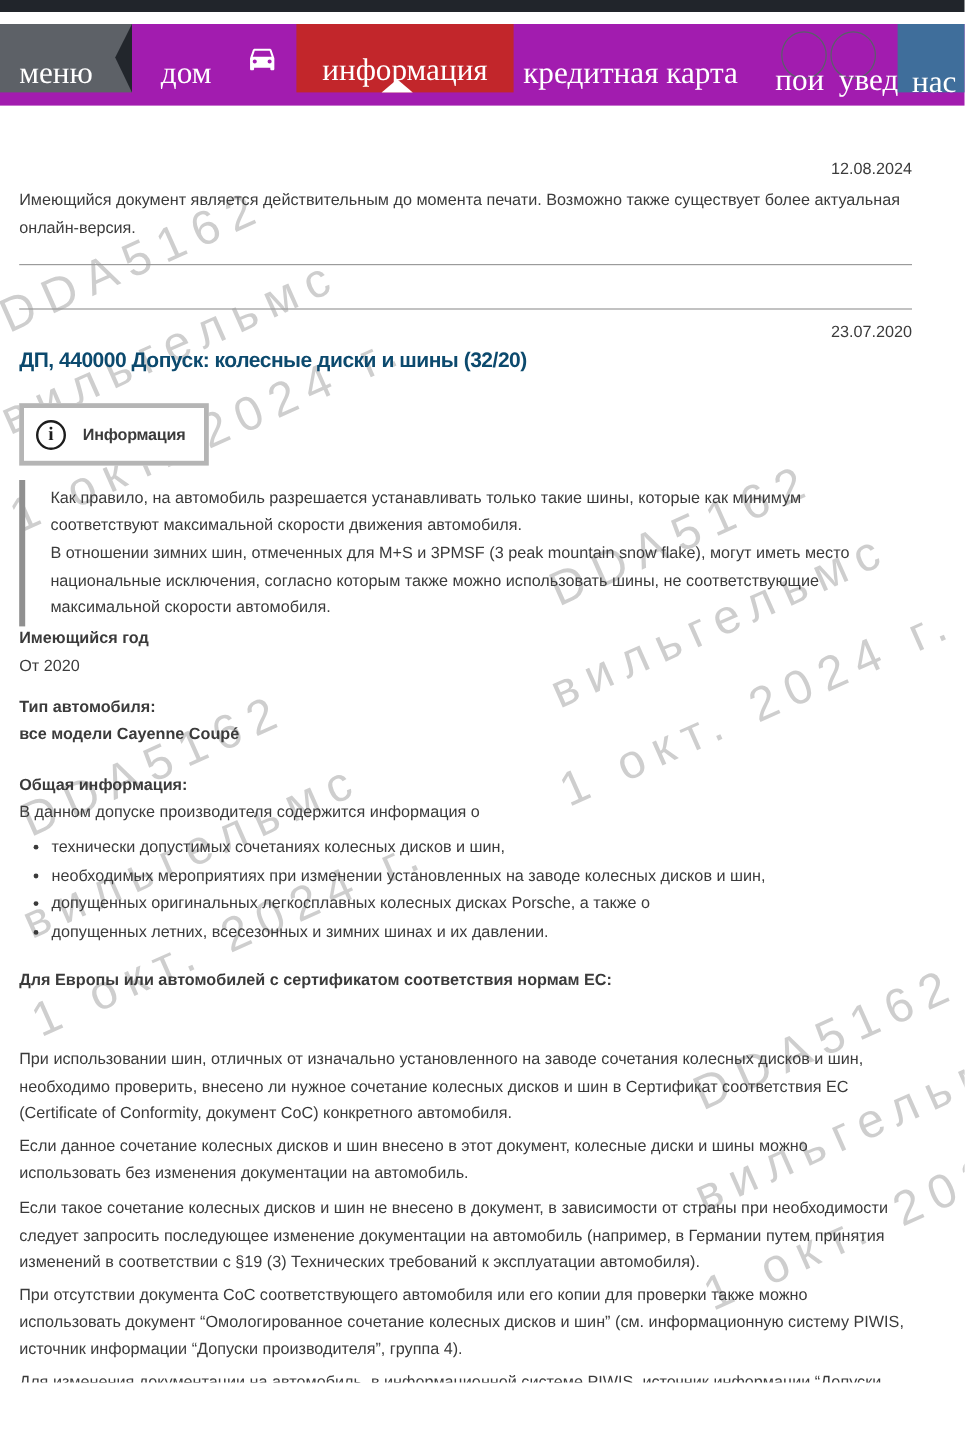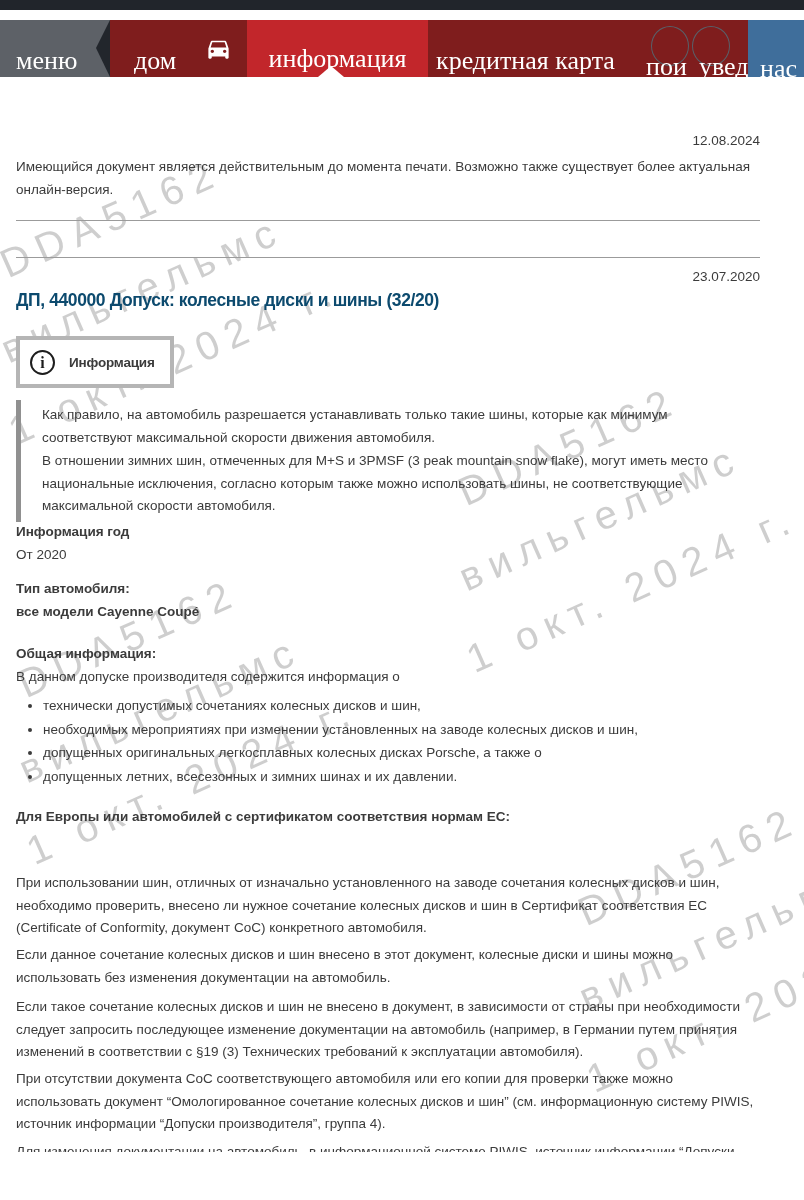--- a/index.html
+++ b/index.html
@@ -4,21 +4,21 @@
 <style>
   * { margin:0; padding:0; box-sizing:border-box; }
   html,body { background:#ffffff; }
   .page {
     position:relative; width:804px; height:1200px;
     background:#ffffff; overflow:hidden;
     font-family:"Liberation Sans", sans-serif; color:#3b3b3b;
   }
   
   .top-strip { position:absolute; left:0; top:0; width:804px; height:10px; background:#21252b; }
-  .navbar { position:absolute; left:0; top:20px; width:804px; height:57px; background:#7f1d1d;
+  .navbar { position:absolute; left:0; top:20px; width:804px; height:68px; background:#a21caf;
             font-family:"Liberation Serif", serif; color:#fff; z-index:5; }
   .nav-label { position:absolute; font-size:26px; white-space:nowrap; cursor:default; }
   .menu-block { position:absolute; left:0; top:0; width:110px; height:57px; background:#5d6167; }
   .menu-notch { position:absolute; left:96px; top:0; width:0; height:0;
                 border-top:28px solid transparent; border-bottom:29px solid transparent;
                 border-right:14px solid #22262c; }
   .tab-info { position:absolute; left:247px; top:0; width:181px; height:57px; background:#c2262b; text-align:center; }
   .tab-info .nav-label { position:static; display:inline-block; margin-top:24px; }
   .tab-pointer { position:absolute; left:318px; top:46px; width:0; height:0;
                  border-left:13px solid transparent; border-right:13px solid transparent;
@@ -129,21 +129,21 @@
     <div class="info-box">
       <div class="info-ico">i</div>
       <span class="lbl">Информация</span>
     </div>
 
     <div class="note-block">
       <p>Как правило, на автомобиль разрешается устанавливать только такие шины, которые как минимум соответствуют максимальной скорости движения автомобиля.</p>
       <p>В отношении зимних шин, отмеченных для M+S и 3PMSF (3 peak mountain snow flake), могут иметь место национальные исключения, согласно которым также можно использовать шины, не соответствующие максимальной скорости автомобиля.</p>
     </div>
 
-    <div class="blk b" style="top:521px;">Информация год</div>
+    <div class="blk b" style="top:521px;">Имеющийся год</div>
     <div class="blk" style="top:544px;">От 2020</div>
 
     <div class="blk b" style="top:578px;">Тип автомобиля:</div>
     <div class="blk b" style="top:601px;">все модели Cayenne Coupé</div>
 
     <div class="blk b" style="top:643px;">Общая информация:</div>
     <div class="blk" style="top:666px;">В данном допуске производителя содержится информация о</div>
 
     <ul class="bullets">
       <li>технически допустимых сочетаниях колесных дисков и шин,</li>

